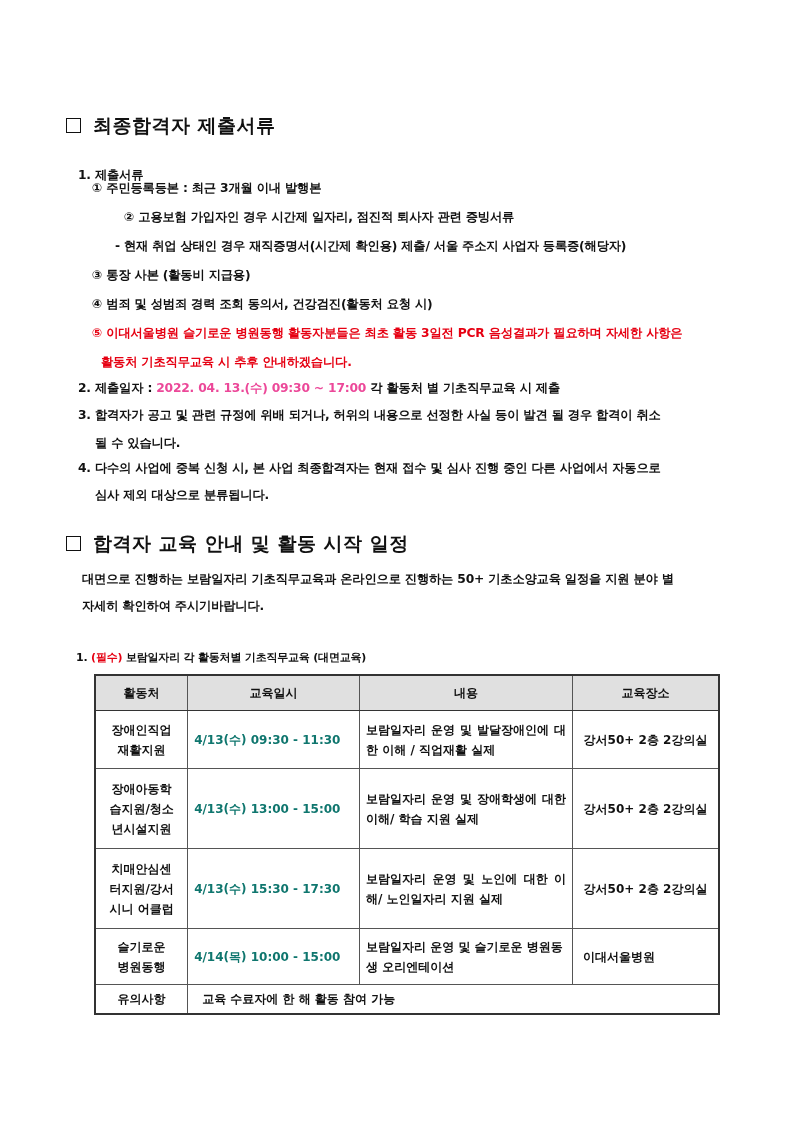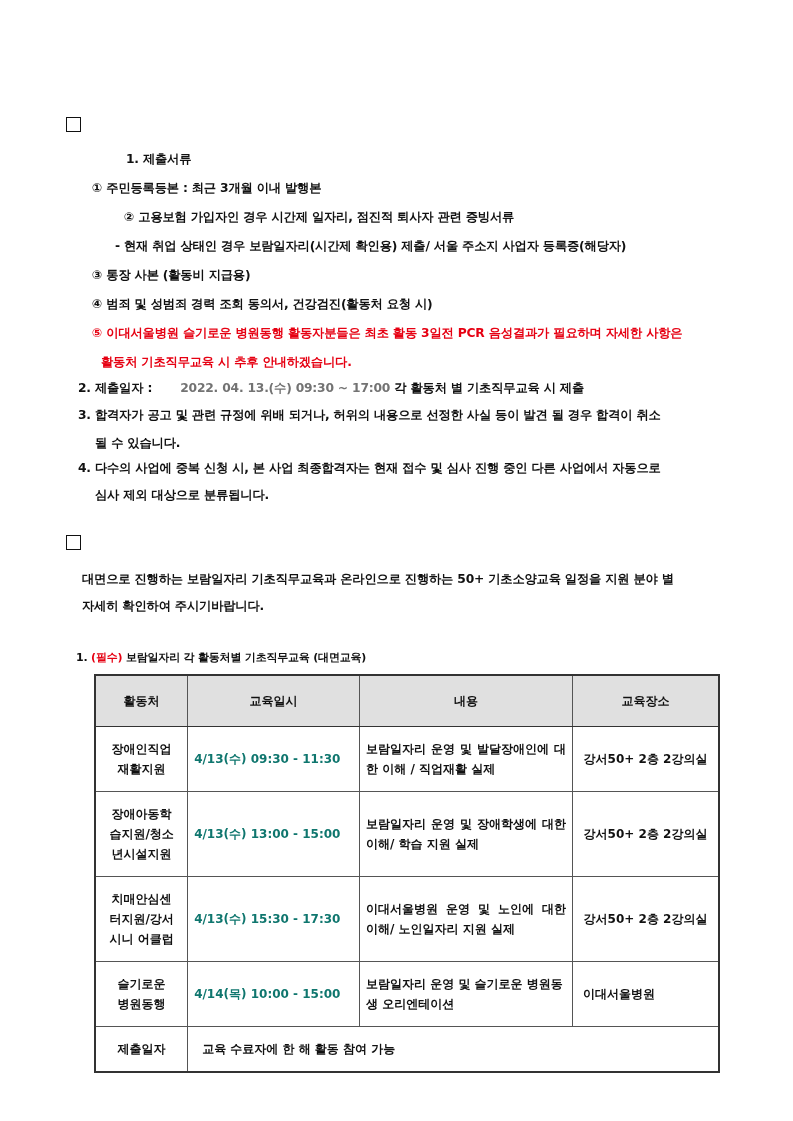--- a/index.html
+++ b/index.html
@@ -9,66 +9,66 @@
     color: #111;
   }
   .abs { position: absolute; white-space: nowrap; }
   .h-sec { font-size: 19px; font-weight: bold; letter-spacing: 0.5px; }
   .box {
     display: inline-block; width: 13px; height: 13px; border: 1.6px solid #111;
     vertical-align: -1px; margin-right: 12px;
   }
   .line { font-size: 12.3px; font-weight: bold; letter-spacing: -0.2px; }
   .red { color: #e60012; }
-  .blue { color: #737373; margin-left: 24px; }
+  .blue { color: #ec4899; }
   table.edu {
     position: absolute; left: 94px; top: 674px; width: 626px;
     border-collapse: collapse; font-size: 12px; font-weight: bold;
     border: 2px solid #333;
   }
   table.edu th, table.edu td {
-    border: 1px solid #555; padding: 12px 6px; line-height: 20px;
+    border: 1px solid #555; padding: 4px 6px; line-height: 20px;
   }
   table.edu th {
     background: #e0e0e0; height: 26px; text-align: center; font-weight: bold;
     border-bottom: 1.5px solid #333;
   }
   td.c { text-align: center; }
   td.l { text-align: left; }
   td.date { color: #0f766e; text-align: left; font-weight: bold; white-space: nowrap; }
   td.content { text-align: justify; }
 </style>
 </head>
 <body>
 
 <div class="abs h-sec" style="left:66px; top:113px;">
-  <span class="box"></span>
+  <span class="box"></span><span>최종합격자 제출서류</span>
 </div>
 
-<div class="abs line" style="left:78px; top:151px;margin-left:48px;">1. 제출서류</div>
+<div class="abs line" style="left:78px; top:167px;">1. 제출서류</div>
 
 <div class="abs line" style="left:92px; top:180px;">① 주민등록등본 : 최근 3개월 이내 발행본</div>
 <div class="abs line" style="left:92px; top:209px;margin-left:32px;">② 고용보험 가입자인 경우 시간제 일자리, 점진적 퇴사자 관련 증빙서류</div>
-<div class="abs line" style="left:115px; top:238px;">- 현재 취업 상태인 경우 보람일자리(시간제 확인용) 제출/ 서울 주소지 사업자 등록증(해당자)</div>
+<div class="abs line" style="left:115px; top:238px;">- 현재 취업 상태인 경우 재직증명서(시간제 확인용) 제출/ 서울 주소지 사업자 등록증(해당자)</div>
 <div class="abs line" style="left:92px; top:267px;">③ 통장 사본 (활동비 지급용)</div>
 <div class="abs line" style="left:92px; top:296px;">④ 범죄 및 성범죄 경력 조회 동의서, 건강검진(활동처 요청 시)</div>
 <div class="abs line red" style="left:92px; top:325px;">⑤ 이대서울병원 슬기로운 병원동행 활동자분들은 최초 활동 3일전 PCR 음성결과가 필요하며 자세한 사항은</div>
 <div class="abs line red" style="left:101px; top:354px;">활동처 기초직무교육 시 추후 안내하겠습니다.</div>
 
 <div class="abs line" style="left:78px; top:380px;">
   <span>2. 제출일자 : </span><span class="blue">2022. 04. 13.(수) 09:30 ~ 17:00</span><span> 각 활동처 별 기초직무교육 시 제출</span>
 </div>
 
 <div class="abs line" style="left:78px; top:407px;">3. 합격자가 공고 및 관련 규정에 위배 되거나, 허위의 내용으로 선정한 사실 등이 발견 될 경우 합격이 취소</div>
 <div class="abs line" style="left:95px; top:435px;">될 수 있습니다.</div>
 <div class="abs line" style="left:78px; top:460px;">4. 다수의 사업에 중복 신청 시, 본 사업 최종합격자는 현재 접수 및 심사 진행 중인 다른 사업에서 자동으로</div>
 <div class="abs line" style="left:95px; top:487px;">심사 제외 대상으로 분류됩니다.</div>
 
 <div class="abs h-sec" style="left:66px; top:531px;">
-  <span class="box"></span>
+  <span class="box"></span><span>합격자 교육 안내 및 활동 시작 일정</span>
 </div>
 
 <div class="abs line" style="left:82px; top:571px;">대면으로 진행하는 보람일자리 기초직무교육과 온라인으로 진행하는 50+ 기초소양교육  일정을 지원 분야 별</div>
 <div class="abs line" style="left:82px; top:598px;">자세히 확인하여 주시기바랍니다.</div>
 
 <div class="abs line" style="left:76px; top:650px; font-size:11px;">
   <span>1. </span><span class="red">(필수)</span><span> 보람일자리 각 활동처별 기초직무교육 (대면교육)</span>
 </div>
 
 <table class="edu">
@@ -100,28 +100,28 @@
 년시설지원</td>
       <td class="date">4/13(수) 13:00 - 15:00</td>
       <td class="content">보람일자리 운영 및 장애학생에 대한 이해/ 학습 지원 실제</td>
       <td class="c">강서50+ 2층 2강의실</td>
     </tr>
     <tr style="height:80px;">
       <td class="c" style="white-space:pre-line;">치매안심센
 터지원/강서
 시니 어클럽</td>
       <td class="date">4/13(수) 15:30 - 17:30</td>
-      <td class="content">이대서울병원 운영 및 노인에 대한 이해/ 노인일자리 지원 실제</td>
+      <td class="content">보람일자리 운영 및 노인에 대한 이해/ 노인일자리 지원 실제</td>
       <td class="c">강서50+ 2층 2강의실</td>
     </tr>
     <tr style="height:56px;">
       <td class="c" style="white-space:pre-line;text-align:center;">슬기로운
 병원동행</td>
       <td class="date">4/14(목) 10:00 - 15:00</td>
       <td class="l">보람일자리 운영 및 슬기로운 병원동생 오리엔테이션</td>
       <td class="l" style="padding-left:10px;">이대서울병원</td>
     </tr>
     <tr style="height:24px;">
-      <td class="c">제출일자</td>
+      <td class="c">유의사항</td>
       <td class="l" colspan="3" style="padding-left:14px;">교육 수료자에 한 해 활동 참여 가능</td>
     </tr>
   </tbody>
 </table>
 
 </body></html>

